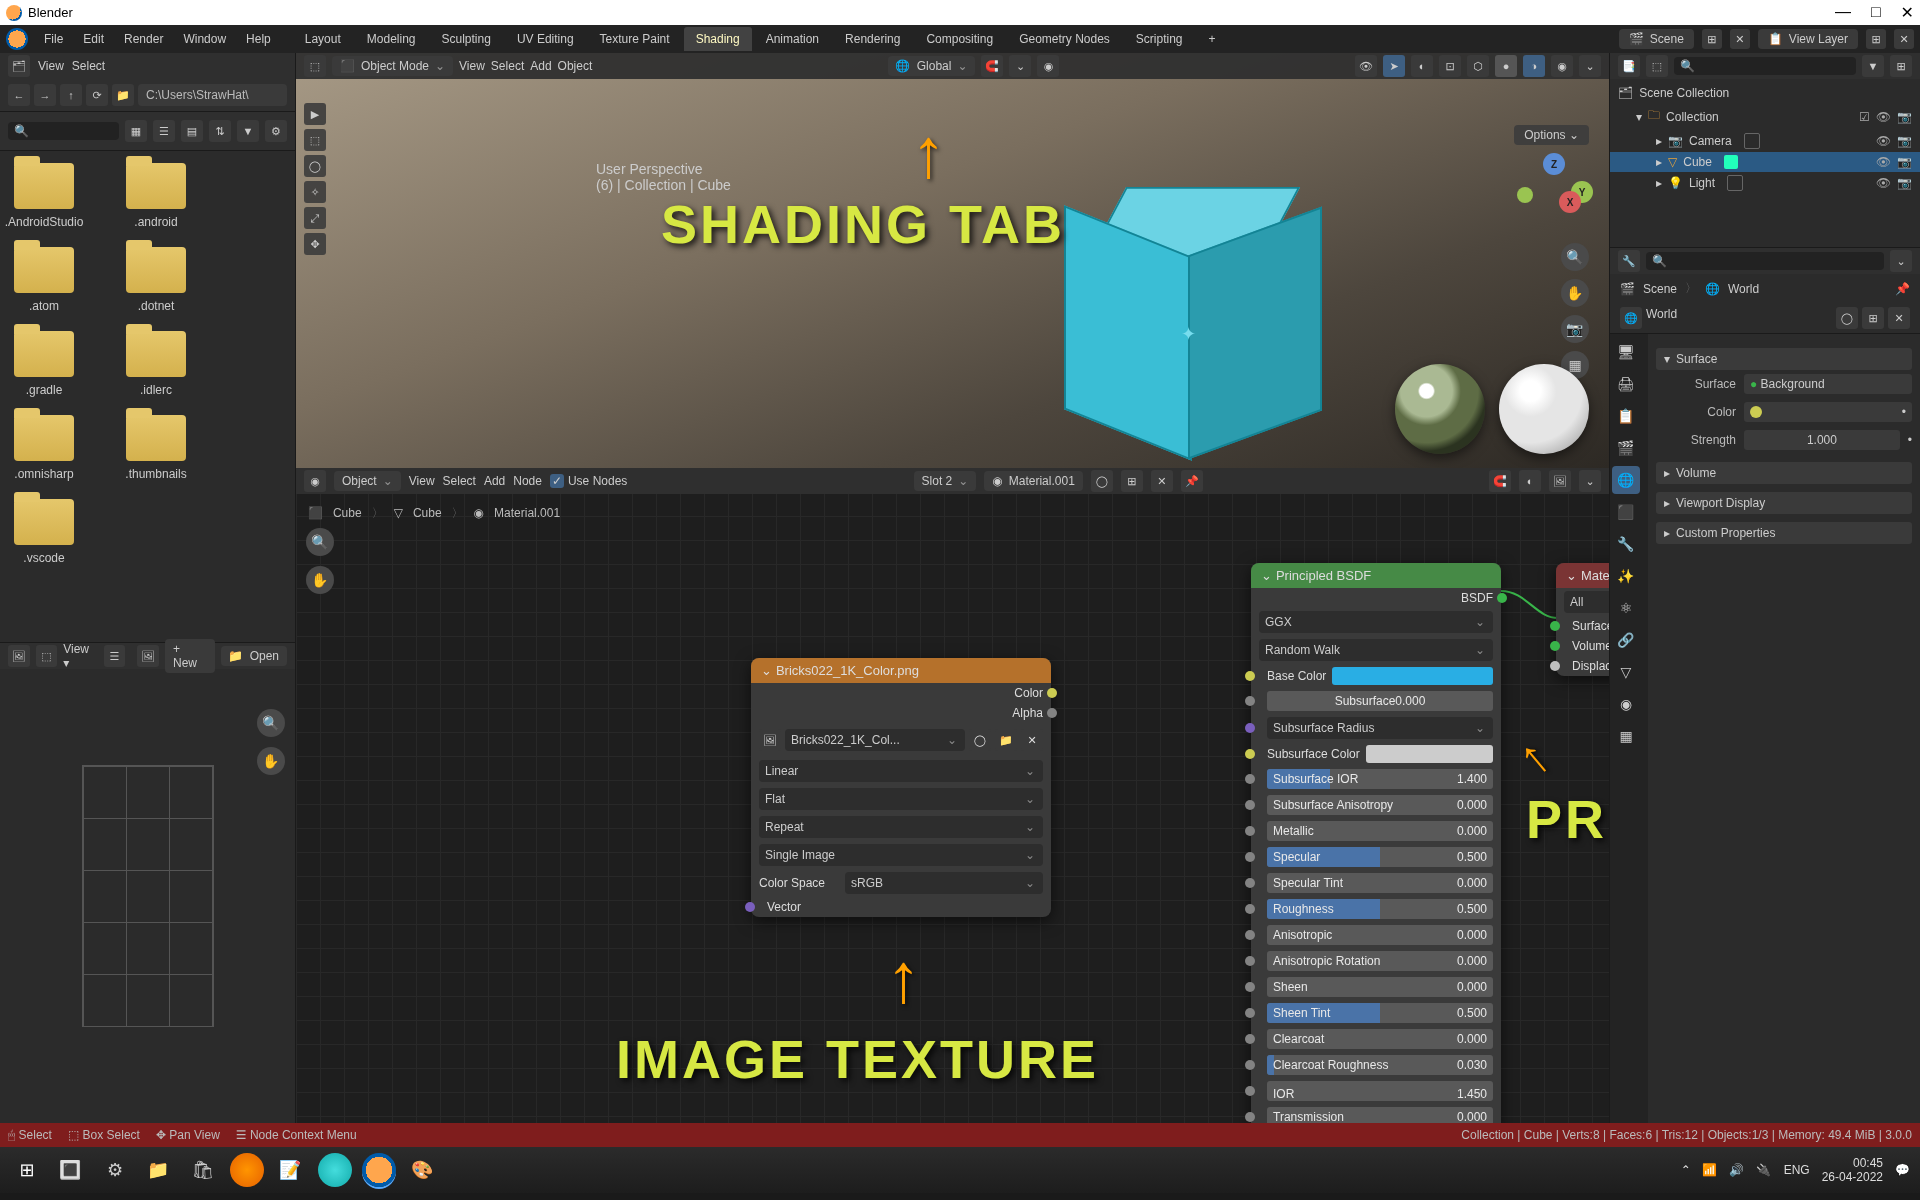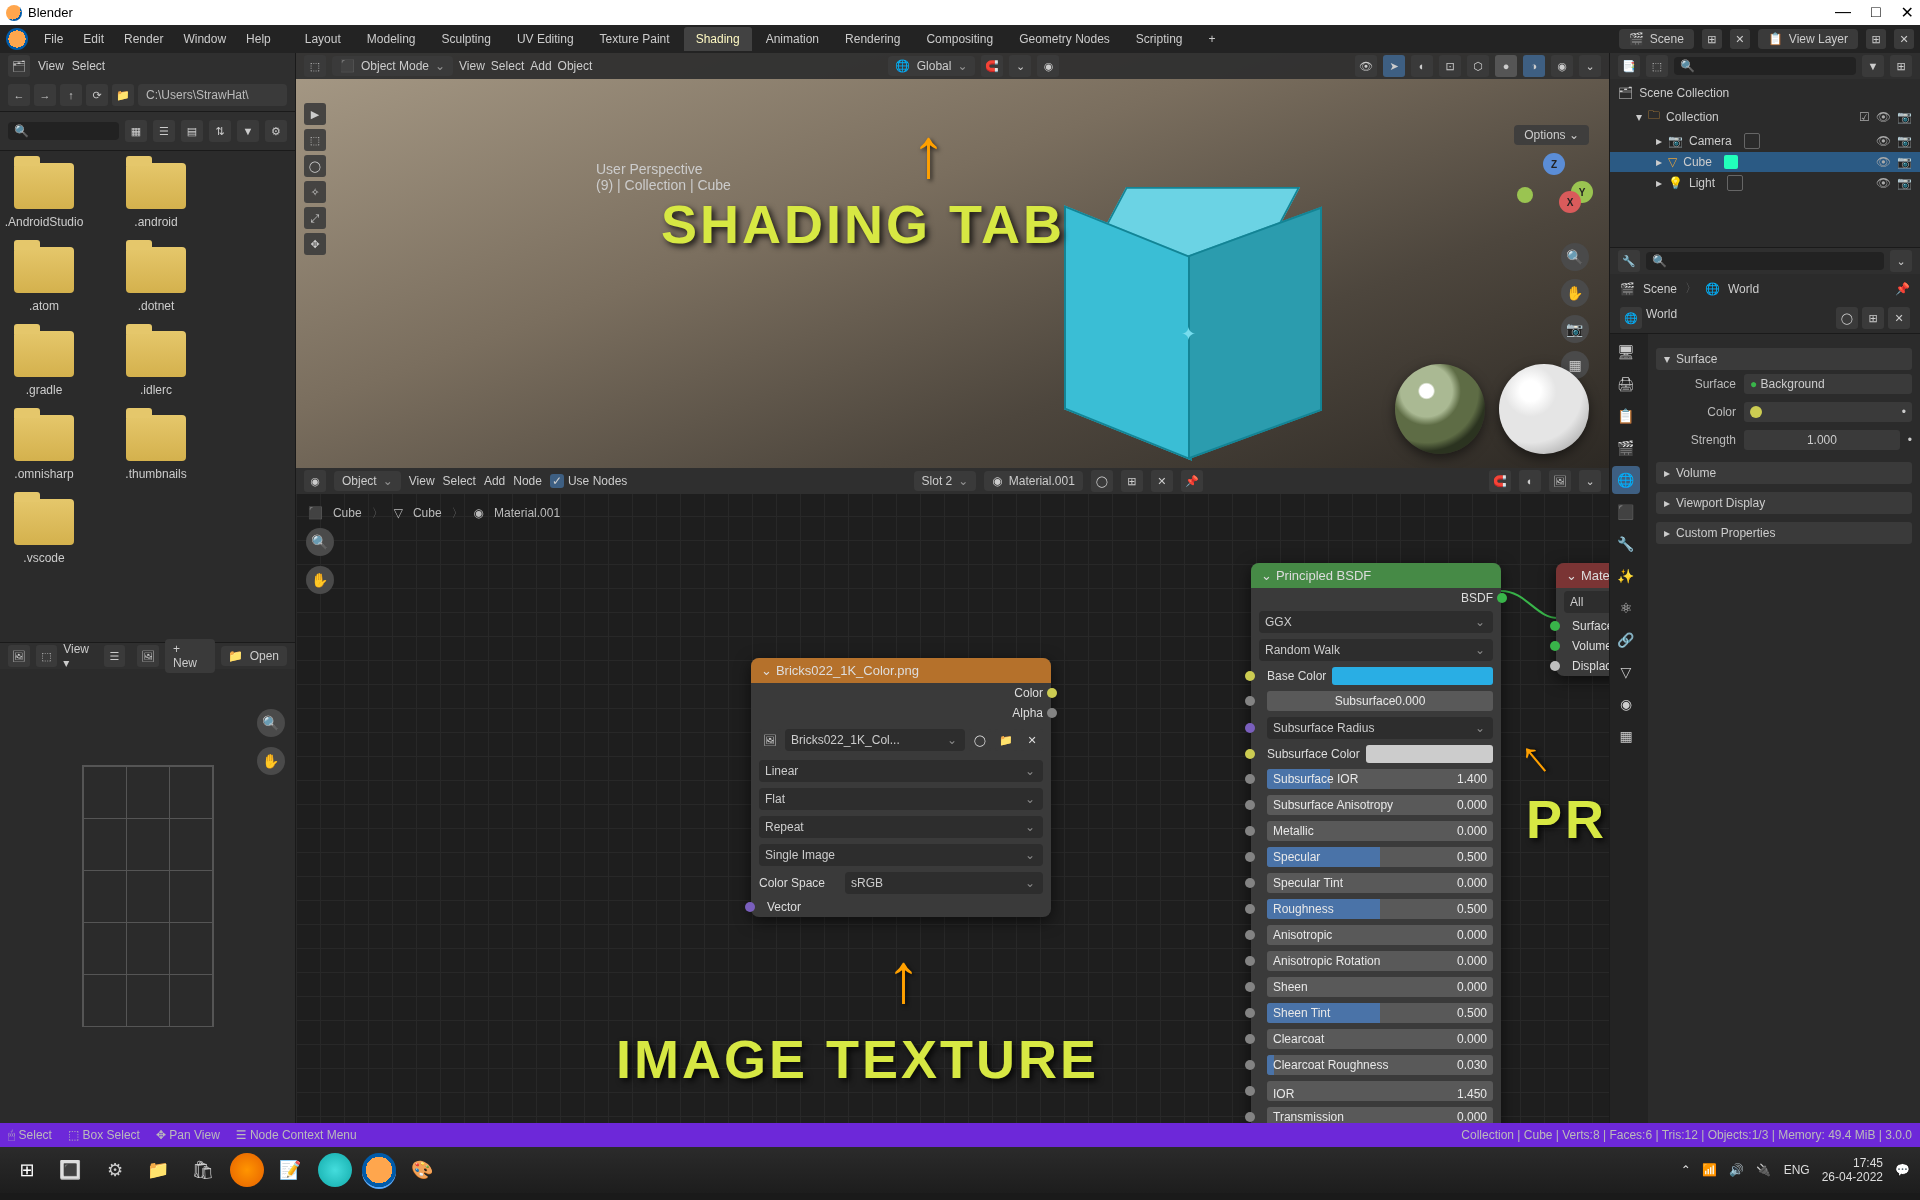--- a/index.html
+++ b/index.html
@@ -161,21 +161,21 @@
   .props .ptabs .pt { width:28px; height:28px; border-radius:4px; display:flex; align-items:center; justify-content:center; font-size:14px;}
   .props .ptabs .pt.active { background:#3e5f82;}
   .props .ppanel { flex:1; padding:6px 8px; overflow:auto;}
   .props .ppanel .section { margin:8px 0;}
   .props .ppanel .section .shdr { background:#3a3a3a; padding:4px 8px; border-radius:3px; display:flex; align-items:center; gap:6px;}
   .props .ppanel .prow { display:flex; align-items:center; gap:8px; padding:4px 0;}
   .props .ppanel .prow .label { width:80px; text-align:right; color:#bbb;}
   .props .ppanel .usenodes { background:#3e5f82; text-align:center; border-radius:4px; padding:5px 0; color:#e8e8e8;}
   .props .ppanel .field { flex:1; background:#3a3a3a; border-radius:3px; padding:3px 6px;}
 
-  .statusbar { height:24px; background:#6d28d9; display:flex; align-items:center; padding:0 8px; gap:16px; font-size:12px; color:#bbb;}
+  .statusbar { height:24px; background:#7f1d1d; display:flex; align-items:center; padding:0 8px; gap:16px; font-size:12px; color:#bbb;}
   .statusbar .spacer { flex:1;}
 
   .taskbar { height:46px; background:linear-gradient(#2b2b2b,#1d1d1d); display:flex; align-items:center; gap:10px; padding:0 10px;}
   .taskbar .tbicon { width:34px; height:34px; border-radius:4px; display:flex; align-items:center; justify-content:center; font-size:18px;}
   .taskbar .tbright { margin-left:auto; display:flex; align-items:center; gap:12px; color:#ddd; font-size:12px;}
   .taskbar .clock { text-align:right; line-height:1.2;}
 </style>
 </head>
 <body>
 
@@ -355,21 +355,21 @@
         <div class="iconbtn">▶</div>
         <div class="iconbtn">⬚</div>
         <div class="iconbtn">◯</div>
         <div class="iconbtn">✧</div>
         <div class="iconbtn">⤢</div>
         <div class="iconbtn">✥</div>
       </div>
       <div class="options">Options ⌄</div>
       <div class="overlay-txt">
         <div>User Perspective</div>
-        <div>(9) | Collection | Cube</div>
+        <div>(6) | Collection | Cube</div>
       </div>
       <div class="cube">
         <div class="top"></div>
           <div class="left"></div>
           <div class="right"></div>
         <div style="position:absolute;top:140px;left:120px;color:#7de;font-size:18px;">✦</div>
       </div>
       <div class="gizmo">
         <div class="axis z">Z</div>
         <div class="axis y">Y</div>
@@ -824,18 +824,18 @@
   <div class="tbicon" style="background:radial-gradient(circle,#4dd,#1aa);border-radius:50%;"></div>
   <div class="tbicon" style="background:radial-gradient(circle,#ffa64d 0 55%,#005baa 55% 100%);border-radius:50%; box-shadow:0 2px 0 #5af;"></div>
   <div class="tbicon">🎨</div>
   <div class="tbright">
     <span>⌃</span>
     <span>📶</span>
     <span>🔊</span>
     <span>🔌</span>
     <span>ENG</span>
     <div class="clock">
-      <div>17:45</div>
+      <div>00:45</div>
       <div>26-04-2022</div>
     </div>
     <span>💬</span>
   </div>
 </div>
 
 </body></html>

